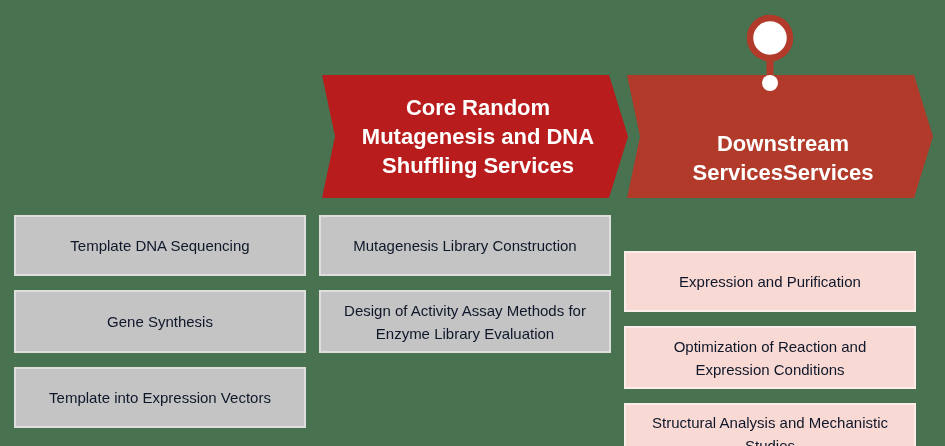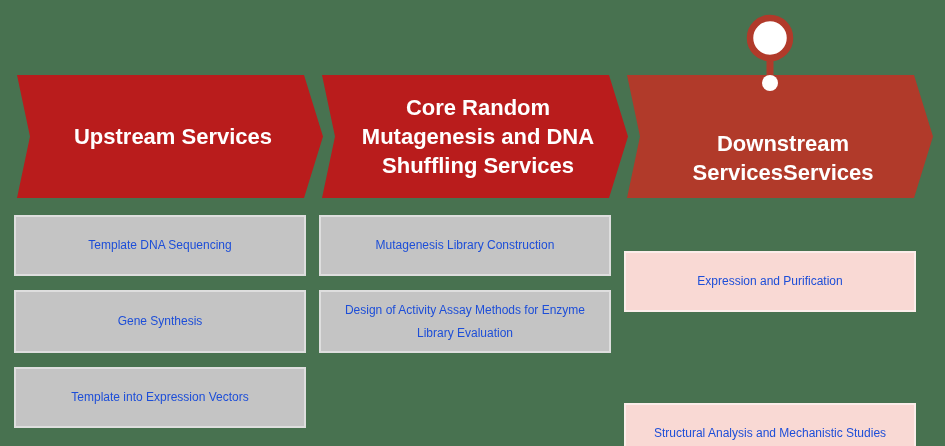--- a/index.html
+++ b/index.html
@@ -32,39 +32,36 @@
 
   
   .sbox{
     position:absolute;left:0;width:292px;box-sizing:border-box;
     display:flex;align-items:center;justify-content:center;
     text-align:center;
   }
   .sbox.gray{background:#c4c4c4;border:2px solid #dedede;}
   .sbox.pink{background:#f9d9d4;border:2px solid #fcedea;margin-top:36px;}
   .sbox span{
-    display:block;color:#1d4ed8;font-size:12px;line-height:23px;
+    display:block;color:#0f172a;font-size:15px;line-height:23px;
     padding:0 13px;
   }
   .r1{top:215px;height:61px;}
   .r2{top:290px;height:63px;}
   .r3{top:367px;height:61px;}
 
   
   .pin{position:absolute;left:740px;top:12px;z-index:3;}
 </style>
 </head>
 <body>
 
 <div class="canvas">
 
   <div class="col col1">
-    <div class="arrow gray">
-      <span class="arrow-label">Upstream Services</span>
-    </div>
     <div class="sbox gray r1">
       <span>Template DNA Sequencing</span>
     </div>
     <div class="sbox gray r2">
       <span>Gene Synthesis</span>
     </div>
     <div class="sbox gray r3">
       <span>Template into Expression Vectors</span>
     </div>
   </div>
@@ -81,20 +78,23 @@
     </div>
   </div>
 
   <div class="col col3">
     <div class="arrow red">
       <span class="arrow-label">Downstream ServicesServices</span>
     </div>
     <div class="sbox pink r1">
       <span>Expression and Purification</span>
     </div>
+    <div class="sbox pink r2">
+      <span>Optimization of Reaction and Expression Conditions</span>
+    </div>
     <div class="sbox pink r3">
       <span>Structural Analysis and Mechanistic Studies</span>
     </div>
   </div>
 
   <svg class="pin" width="60" height="80" viewBox="0 0 60 80" aria-hidden="true">
     <rect x="26.5" y="44" width="7" height="28" fill="#b13a2a"></rect>
     <circle cx="30" cy="26" r="20" fill="#ffffff" stroke="#b13a2a" stroke-width="6.5"></circle>
     <circle cx="30" cy="71" r="8" fill="#ffffff"></circle>
   </svg>

